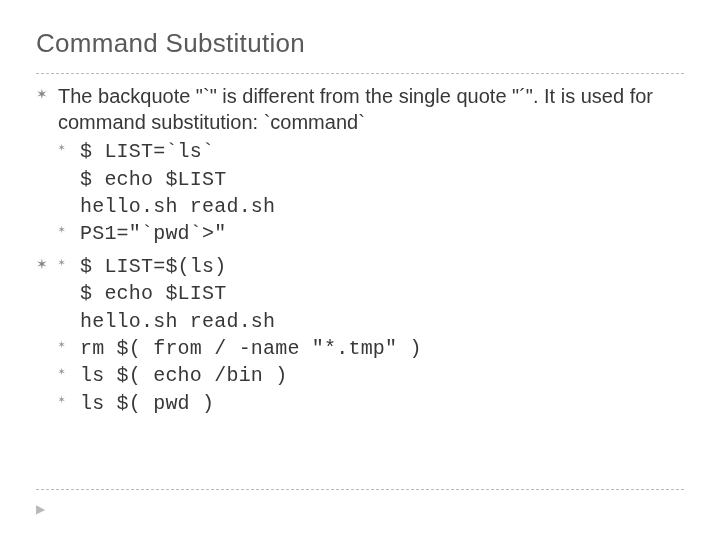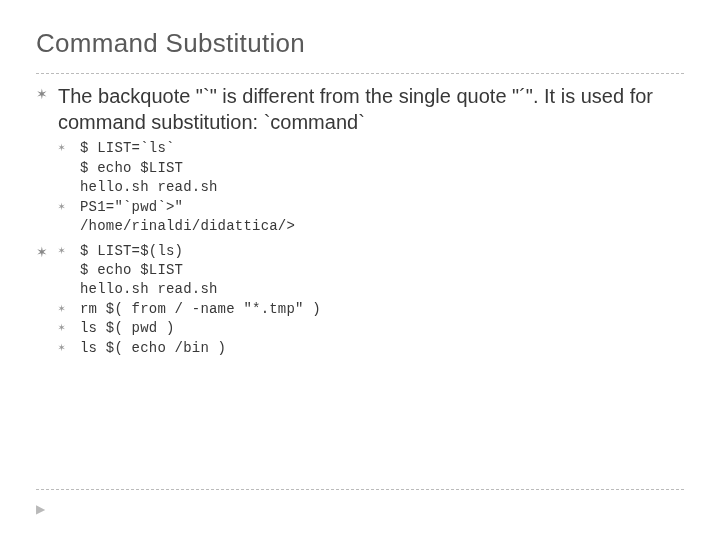--- a/index.html
+++ b/index.html
@@ -53,21 +53,21 @@
     color: #888;
   }
   ul.level2 {
     list-style: none;
     margin: 4px 0 2px 0;
     padding: 0;
   }
   ul.level2 > li {
     position: relative;
     padding-left: 22px;
-    font-size: 14px;
+    font-size: 20px;
     line-height: 1.32;
     color: #383838;
     margin-bottom: 1px;
   }
   ul.level2 > li.bulleted::before {
     content: "✶";
     position: absolute;
     left: 0;
     top: 2px;
     font-size: 12px;
@@ -108,33 +108,32 @@
   <ul class="level1">
 
     <li>
       <span>The backquote "`" is different from the single quote "´". It is used for command substitution: `command`</span>
 
       <ul class="level2">
         <li class="bulleted mono">$ LIST=`ls`</li>
         <li class="continuation mono">$ echo $LIST</li>
         <li class="continuation mono">hello.sh read.sh</li>
         <li class="bulleted mono">PS1="`pwd`&gt;"</li>
-        <li class="continuation mono">/home/rinaldi/didattica/&gt;</li>
       </ul>
     </li>
 
     <li>
 
       <ul class="level2">
         <li class="bulleted mono">$ LIST=$(ls)</li>
         <li class="continuation mono">$ echo $LIST</li>
         <li class="continuation mono">hello.sh read.sh</li>
         <li class="bulleted mono">rm $( from / -name "*.tmp" )</li>
+        <li class="bulleted mono">ls $( echo /bin )</li>
         <li class="bulleted mono">ls $( pwd )</li>
-        <li class="bulleted mono">ls $( echo /bin )</li>
       </ul>
     </li>
 
   </ul>
 
   <hr class="footer-dash">
   <div class="arrow">▶</div>
 
 </div>
 

